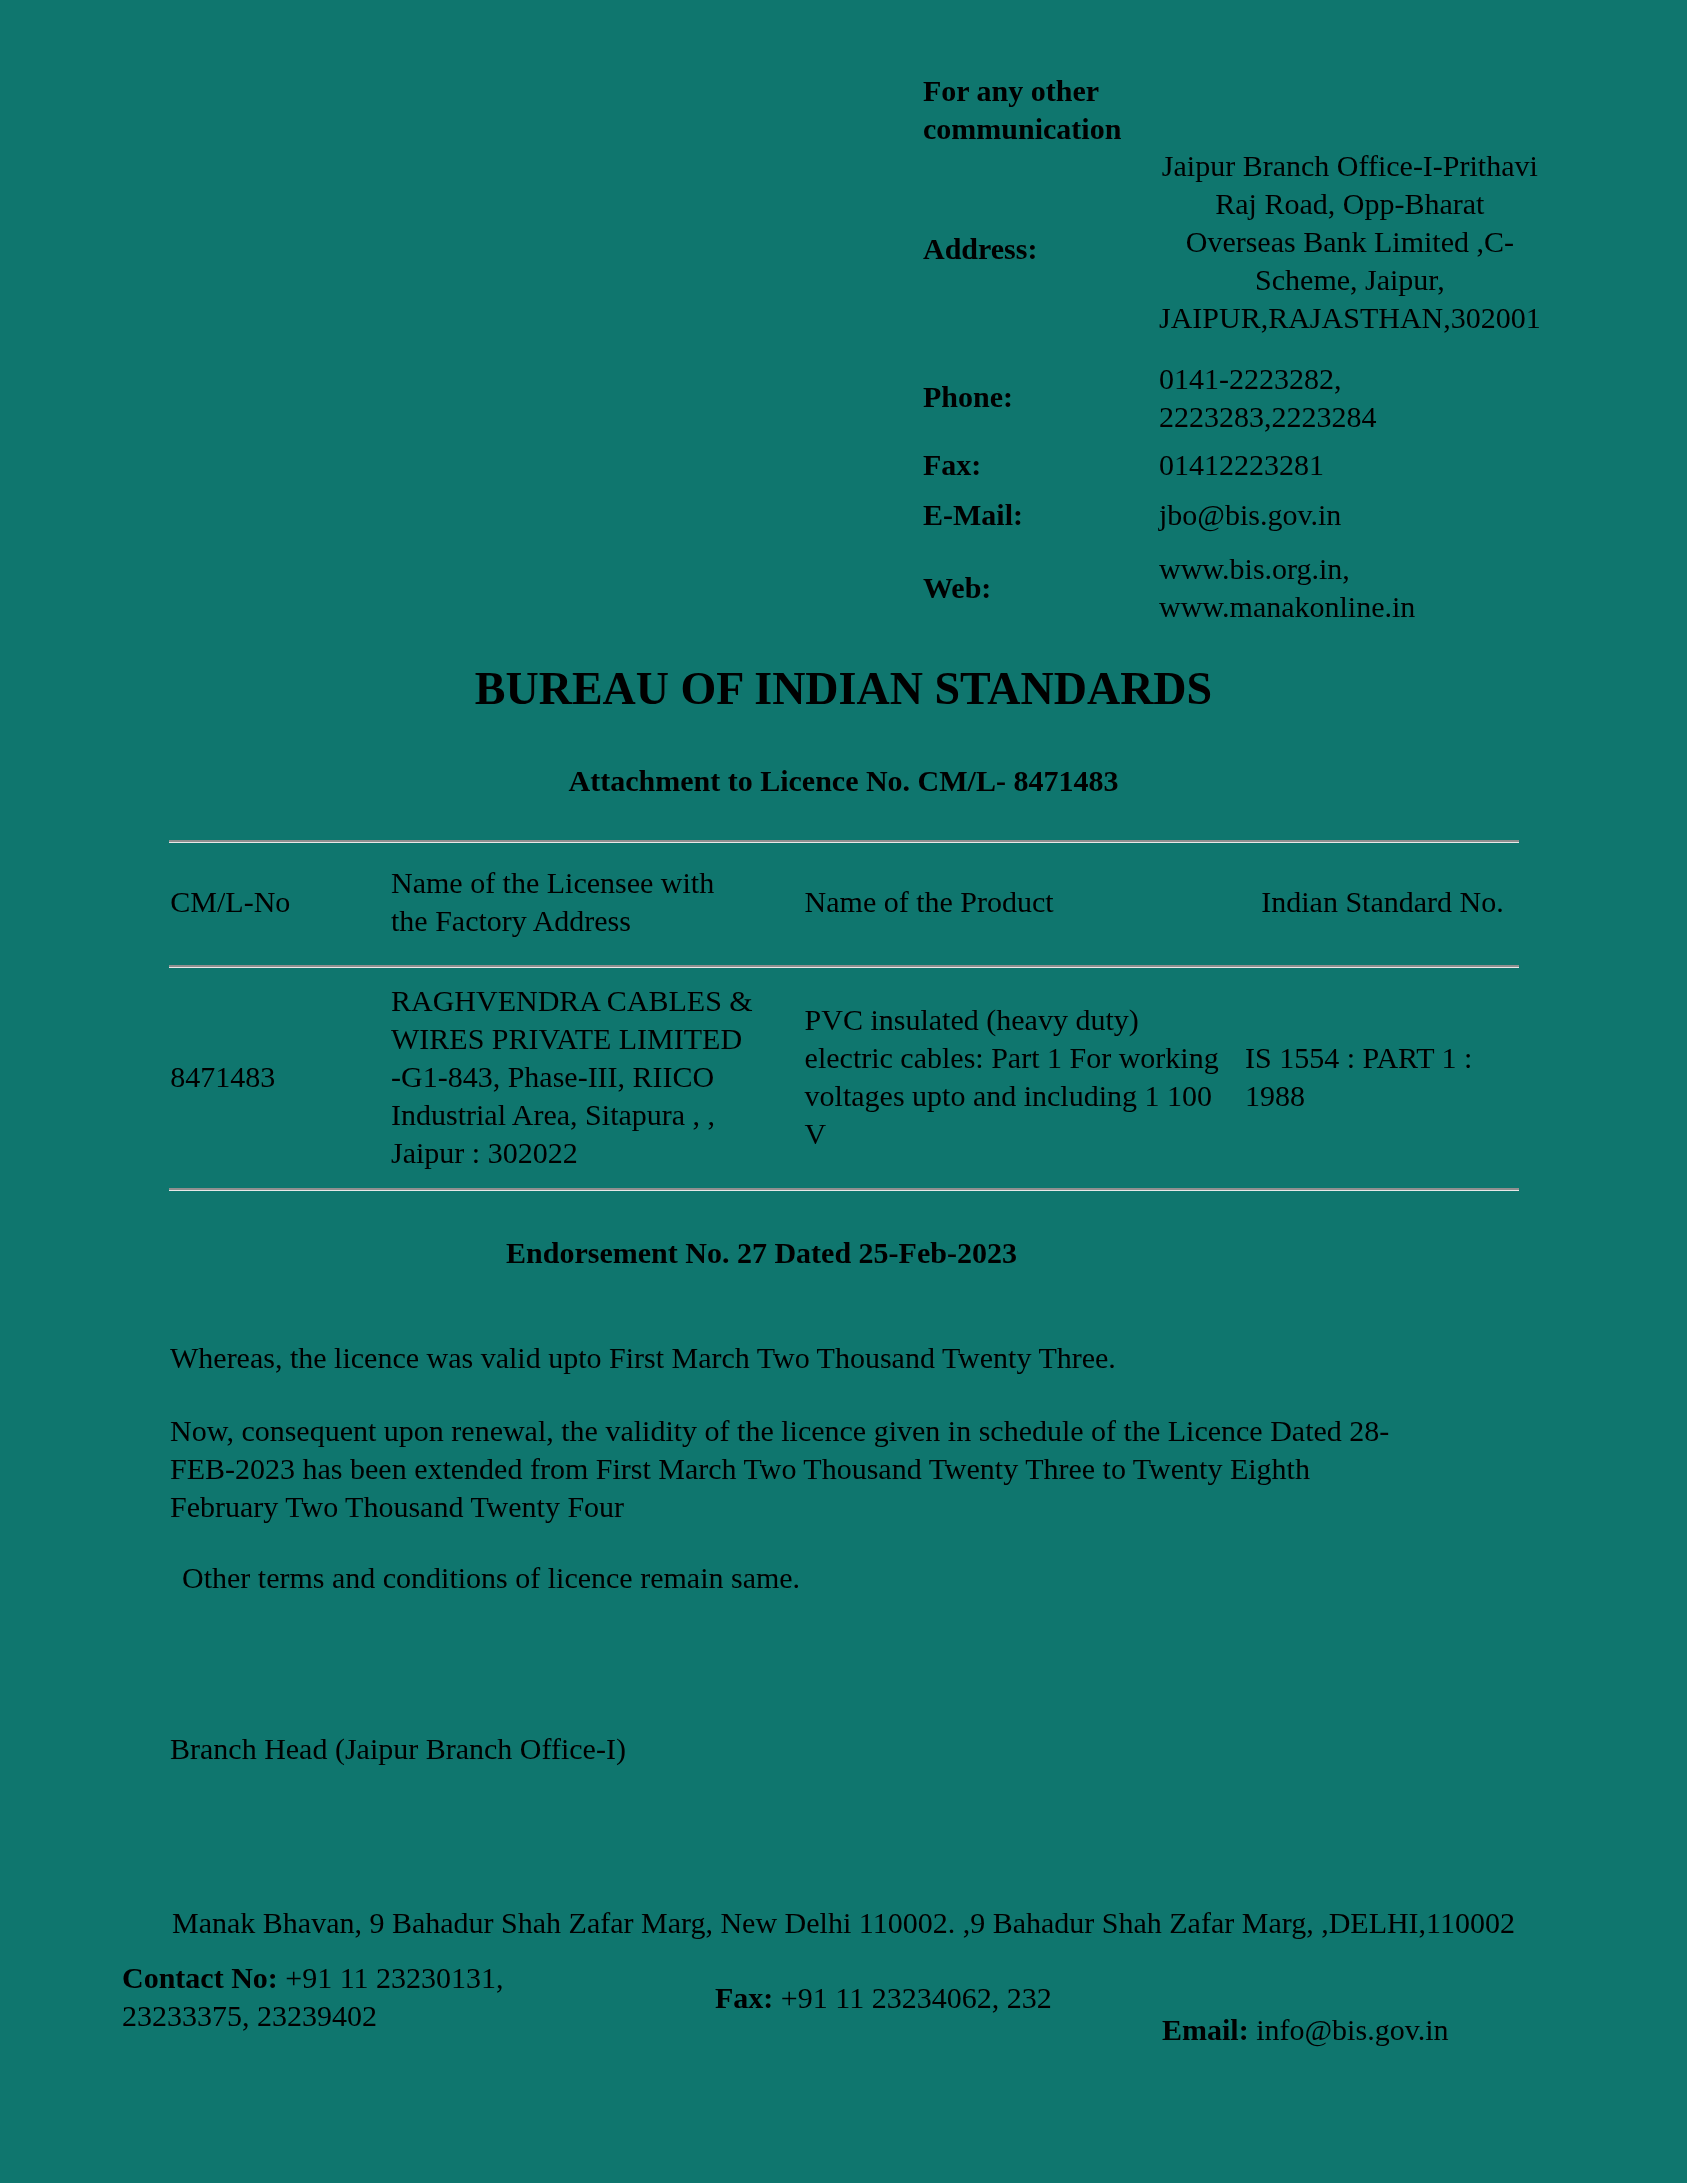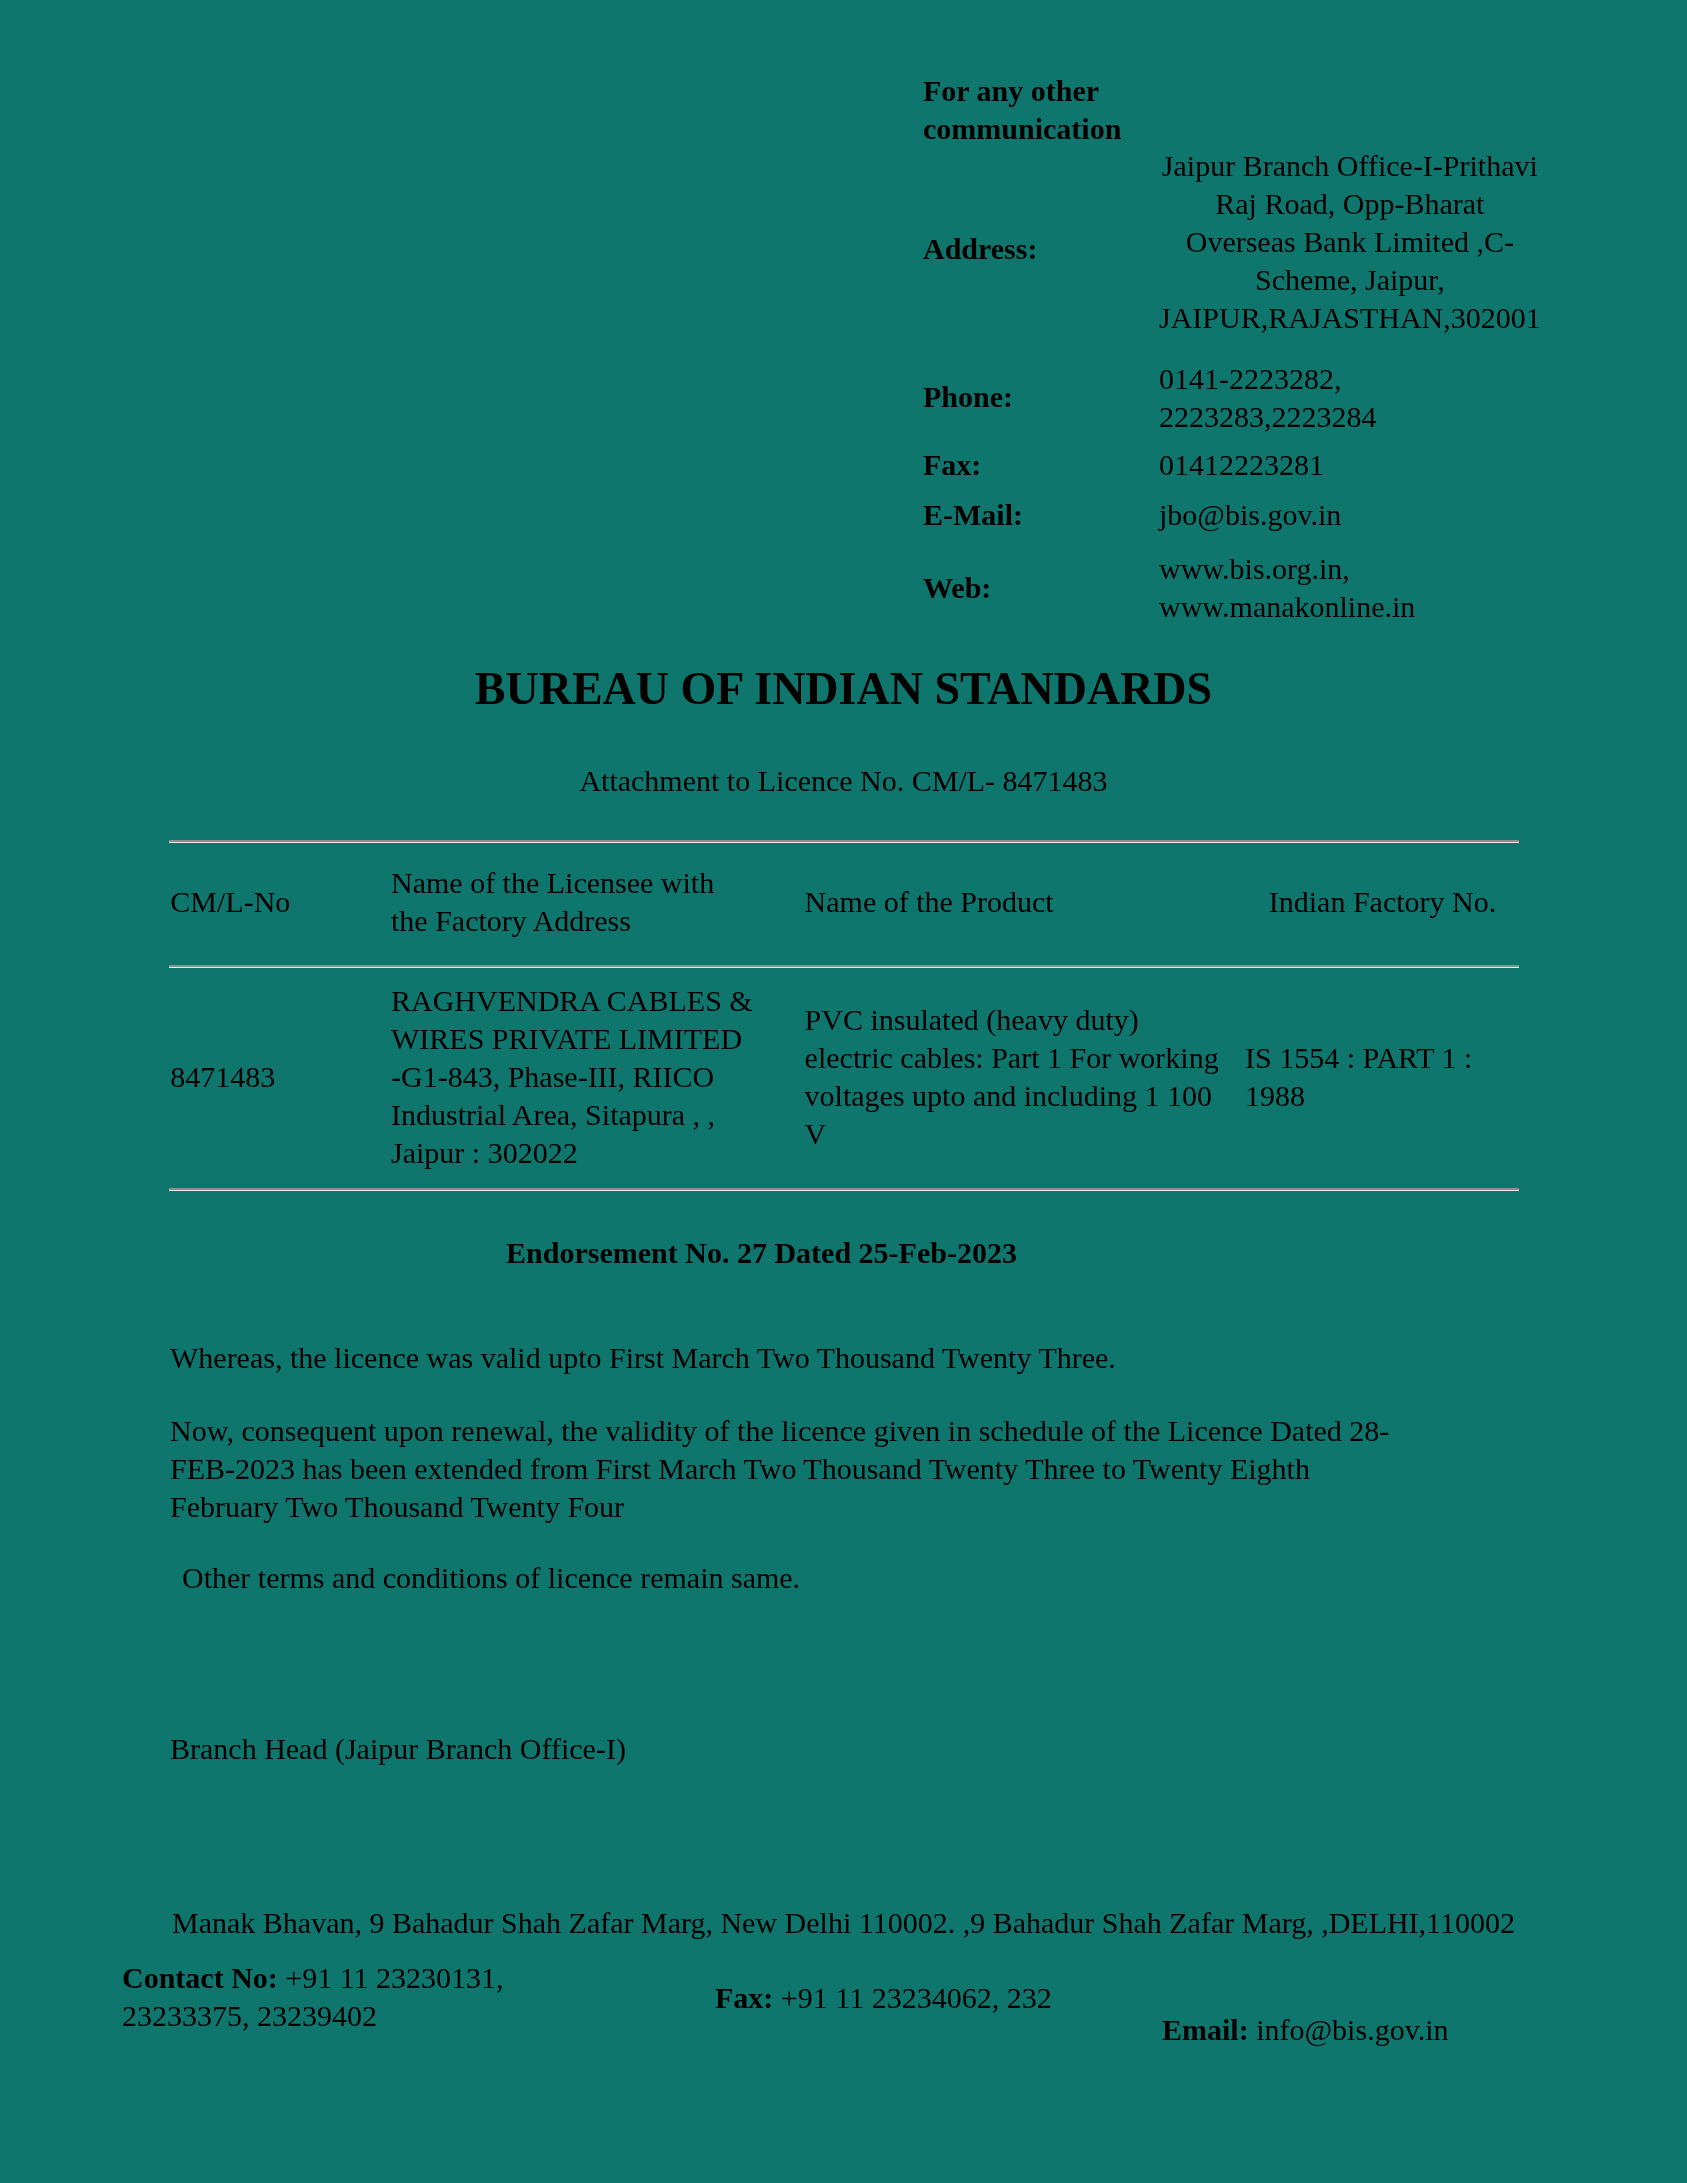--- a/index.html
+++ b/index.html
@@ -9,21 +9,21 @@
   }
   .abs { position:absolute; }
   .pre { white-space:pre; }
   .bold { font-weight:bold; }
   .center { text-align:center;margin-top:8px; }
   .rule {
     position:absolute; left:169px; width:1350px; height:3.3px; box-sizing:border-box;
     border-top:2px solid #8f8f8f; border-bottom:1.3px solid #e8e8e8;
   }
   .page-title { left:0; width:1687px; top:664px; font-size:46px; line-height:50px; font-weight:bold; text-align:center; }
-  .subtitle { left:0; width:1687px; top:762px; font-weight:normal; text-align:center; }
+  .subtitle { left:0; width:1687px; top:762px; font-weight:bold; text-align:center; }
   .endorse-heading { left:0; width:1523px; top:1234px; font-weight:bold; text-align:center; }
   .tbl-row {
     position:absolute; left:169px; width:1350px;
     display:grid; grid-template-columns:222px 409px 445px 275px; align-items:center;
   }
   .tbl-header { top:840px; height:124px; }
   .tbl-data { top:965px; height:223px; }
   .cell { box-sizing:border-box; }
   .cell-c1 { padding-left:1.3px; }
   .cell-c3 { padding-left:4.6px; }
@@ -62,21 +62,21 @@
 
   <div class="abs page-title">BUREAU OF INDIAN STANDARDS</div>
   <div class="abs subtitle">Attachment to Licence No. CM/L- 8471483</div>
 
   <div class="rule" style="top:840px;"></div>
 
   <div class="tbl-row tbl-header">
     <div class="cell cell-c1">CM/L-No</div>
     <div class="cell hdr-licensee">Name of the Licensee with the Factory Address</div>
     <div class="cell cell-c3">Name of the Product</div>
-    <div class="cell hdr-standard">Indian Factory No.</div>
+    <div class="cell hdr-standard">Indian Standard No.</div>
   </div>
 
   <div class="rule" style="top:965px;"></div>
 
   <div class="tbl-row tbl-data">
     <div class="cell cell-c1">8471483</div>
     <div class="cell pre">RAGHVENDRA CABLES &amp;
 WIRES PRIVATE LIMITED
 -G1-843, Phase-III, RIICO
 Industrial Area, Sitapura , ,

